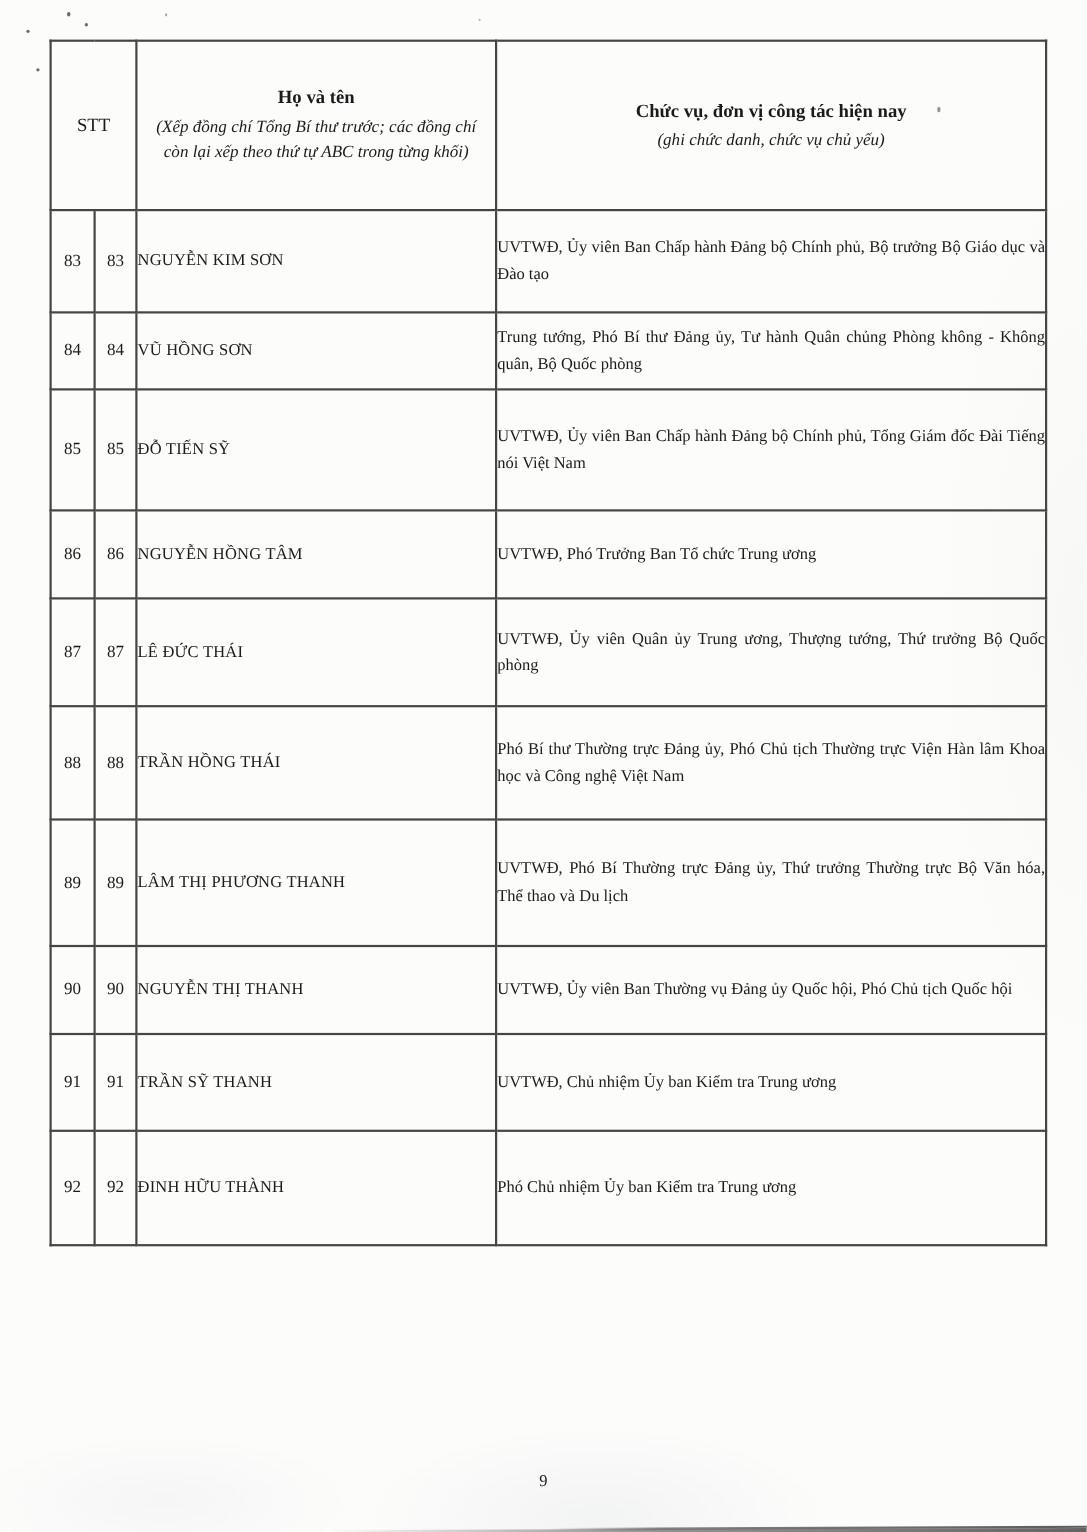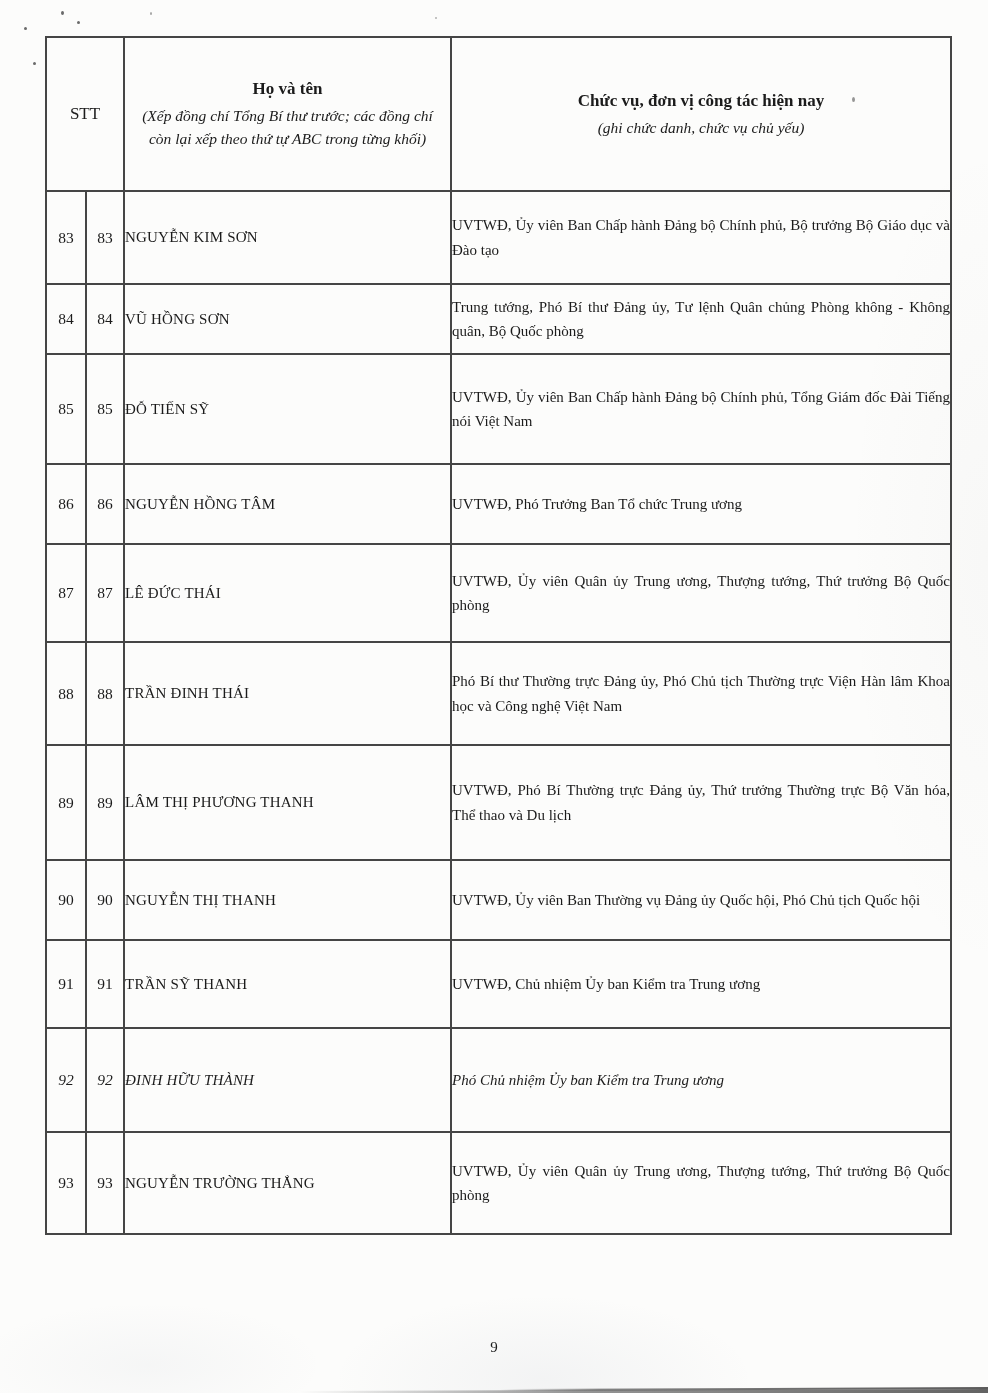--- a/index.html
+++ b/index.html
@@ -152,21 +152,21 @@
     <td class="cell-no">83</td>
     <td class="cell-no">83</td>
     <td class="cell-name">NGUYỄN KIM SƠN</td>
     <td class="cell-pos">UVTWĐ, Ủy viên Ban Chấp hành Đảng bộ Chính phủ, Bộ trưởng Bộ Giáo dục và Đào tạo</td>
   </tr>
 
   <tr style="height:70px;">
     <td class="cell-no">84</td>
     <td class="cell-no">84</td>
     <td class="cell-name">VŨ HỒNG SƠN</td>
-    <td class="cell-pos">Trung tướng, Phó Bí thư Đảng ủy, Tư lệnh Quân chủng Phòng không - Không quân, Bộ Quốc phòng</td>
+    <td class="cell-pos">Trung tướng, Phó Bí thư Đảng ủy, Tư hành Quân chủng Phòng không - Không quân, Bộ Quốc phòng</td>
   </tr>
 
   <tr style="height:110px;">
     <td class="cell-no">85</td>
     <td class="cell-no">85</td>
     <td class="cell-name">ĐỖ TIẾN SỸ</td>
     <td class="cell-pos">UVTWĐ, Ủy viên Ban Chấp hành Đảng bộ Chính phủ, Tổng Giám đốc Đài Tiếng nói Việt Nam</td>
   </tr>
 
   <tr style="height:80px;">
@@ -179,21 +179,21 @@
   <tr style="height:98px;padding-left:36px;">
     <td class="cell-no">87</td>
     <td class="cell-no">87</td>
     <td class="cell-name">LÊ ĐỨC THÁI</td>
     <td class="cell-pos">UVTWĐ, Ủy viên Quân ủy Trung ương, Thượng tướng, Thứ trưởng Bộ Quốc phòng</td>
   </tr>
 
   <tr style="height:103px;">
     <td class="cell-no">88</td>
     <td class="cell-no">88</td>
-    <td class="cell-name">TRẦN ĐINH THÁI</td>
+    <td class="cell-name">TRẦN HỒNG THÁI</td>
     <td class="cell-pos">Phó Bí thư Thường trực Đảng ủy, Phó Chủ tịch Thường trực Viện Hàn lâm Khoa học và Công nghệ Việt Nam</td>
   </tr>
 
   <tr style="height:115px;">
     <td class="cell-no">89</td>
     <td class="cell-no">89</td>
     <td class="cell-name">LÂM THỊ PHƯƠNG THANH</td>
     <td class="cell-pos">UVTWĐ, Phó Bí Thường trực Đảng ủy, Thứ trưởng Thường trực Bộ Văn hóa, Thể thao và Du lịch</td>
   </tr>
 
@@ -204,32 +204,26 @@
     <td class="cell-pos">UVTWĐ, Ủy viên Ban Thường vụ Đảng ủy Quốc hội, Phó Chủ tịch Quốc hội</td>
   </tr>
 
   <tr style="height:88px;">
     <td class="cell-no">91</td>
     <td class="cell-no">91</td>
     <td class="cell-name">TRẦN SỸ THANH</td>
     <td class="cell-pos">UVTWĐ, Chủ nhiệm Ủy ban Kiểm tra Trung ương</td>
   </tr>
 
-  <tr style="height:104px;font-style:italic;">
+  <tr style="height:104px;">
     <td class="cell-no">92</td>
     <td class="cell-no">92</td>
     <td class="cell-name">ĐINH HỮU THÀNH</td>
     <td class="cell-pos">Phó Chủ nhiệm Ủy ban Kiểm tra Trung ương</td>
   </tr>
 
-  <tr style="height:102px;">
-    <td class="cell-no">93</td>
-    <td class="cell-no">93</td>
-    <td class="cell-name">NGUYỄN TRƯỜNG THẮNG</td>
-    <td class="cell-pos">UVTWĐ, Ủy viên Quân ủy Trung ương, Thượng tướng, Thứ trưởng Bộ Quốc phòng</td>
-  </tr>
 </tbody>
   </table>
 
 <div class="page-number">9</div>
 
 <div class="scan-edge-corner"></div>
 <div class="scan-edge-line"></div>
 
 </body></html>

